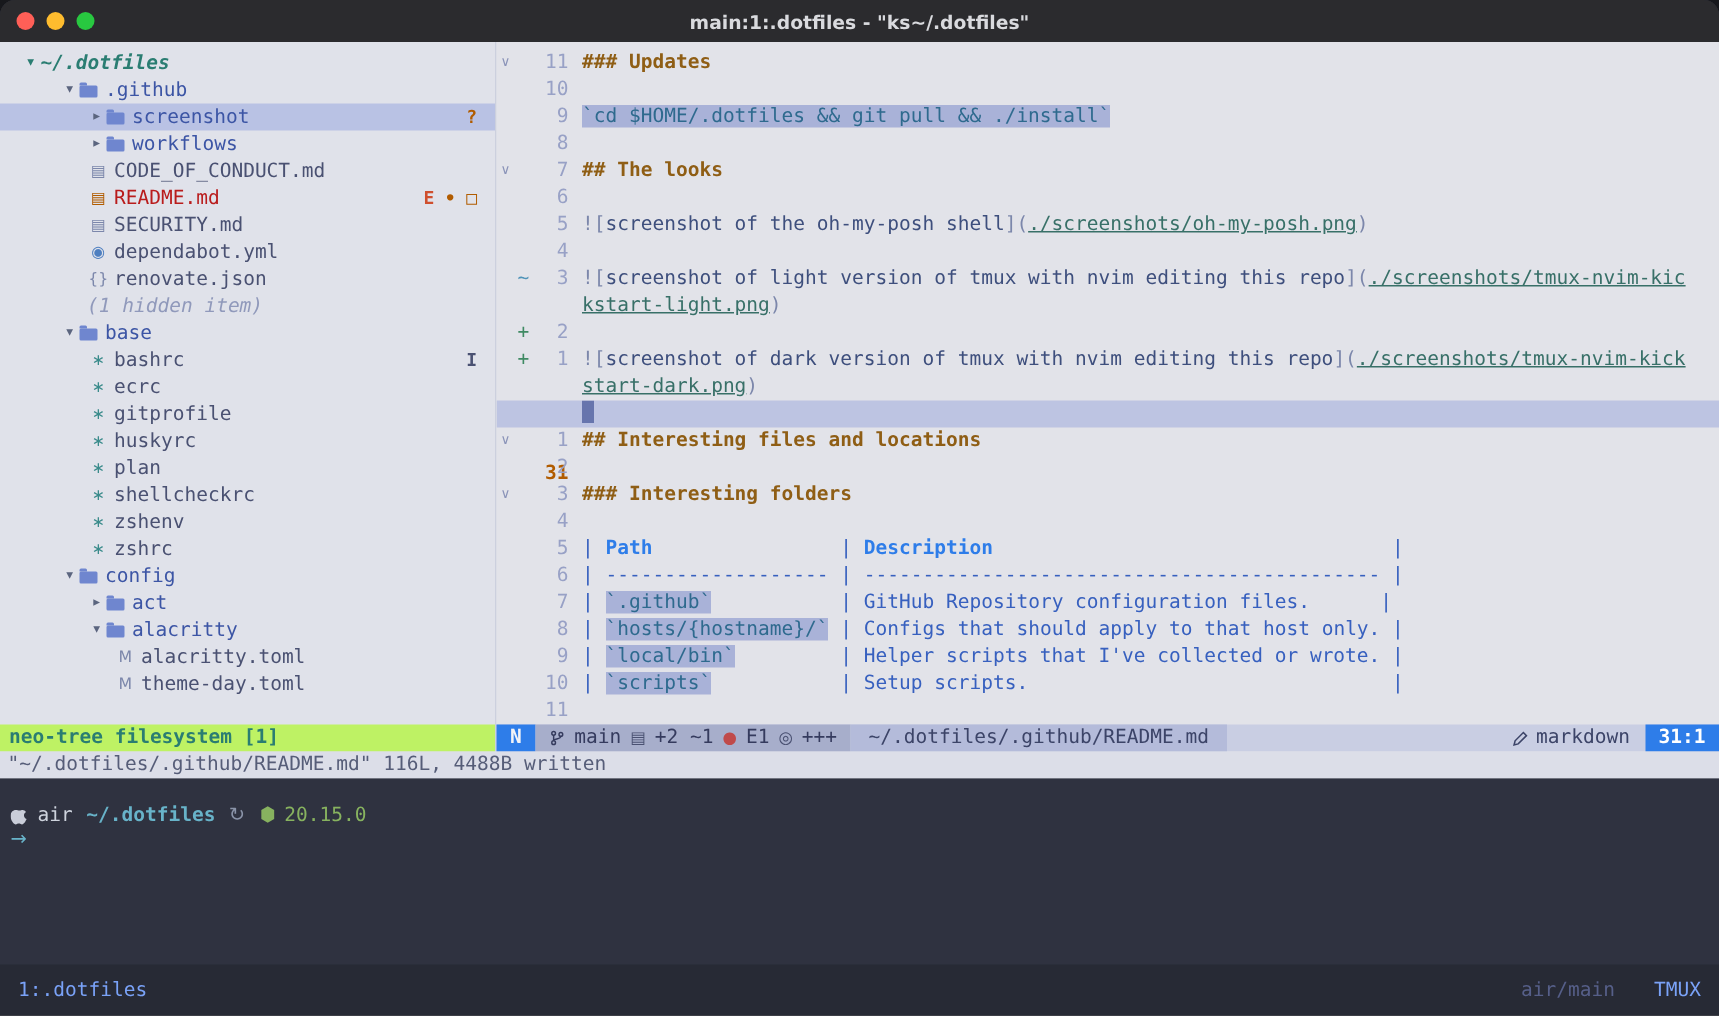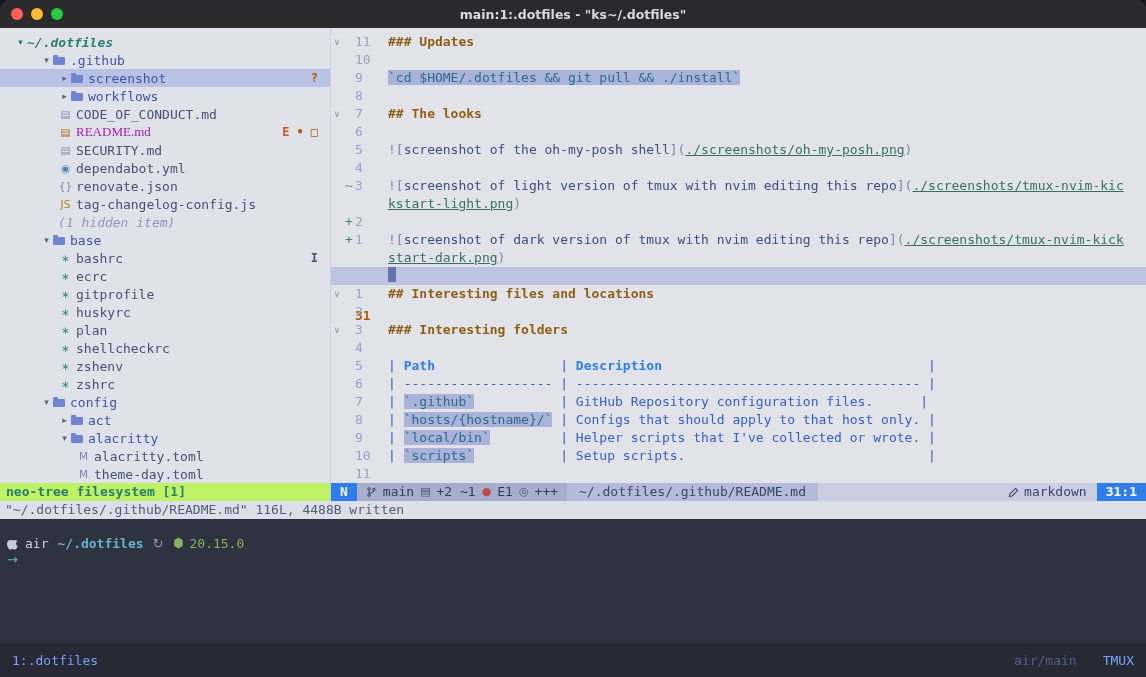--- a/index.html
+++ b/index.html
@@ -26,34 +26,34 @@
   .nt-arrow { width:13px; flex:0 0 auto; color:#5b657f; font-size:9px; text-align:center; font-family:"DejaVu Sans",sans-serif; }
   .nt-arrow.root-arrow { color:#2a7d72; }
   .folder-icon { width:12px; height:8px; background:#6f86cf; border-radius:1px; position:relative; margin:2px 5px 0 0; flex:0 0 auto; }
   .folder-icon::before { content:""; position:absolute; top:-2px; left:0; width:5px; height:2px; background:inherit; border-radius:1px 1px 0 0; }
   .file-icon { width:15px; flex:0 0 auto; margin-right:3px; text-align:center; color:#7c87ab;
                font-family:"DejaVu Sans",sans-serif; font-size:10.5px; }
   .nt-label { flex:0 1 auto; overflow:hidden; }
   .lbl-root { color:#2a7d72; font-weight:bold; font-style:italic; }
   .lbl-folder { color:#3c55a5; }
   .lbl-file { color:#4a5172; }
-  .lbl-readme { color:#a21caf;font-family:Liberation Serif, serif; }
+  .lbl-readme { color:#b91c1c; }
   .lbl-hidden { color:#9099bb; font-style:italic; }
   .nt-badges { margin-left:auto; margin-right:12px; display:flex; gap:7px; font-weight:bold; font-size:12px; }
   .nt-status { height:18px; flex:0 0 auto; background:#bef264; color:#2a7d72; font-weight:bold;
                font-size:13px; line-height:18px; padding-left:6px; }
 
   .editor { flex:1; min-width:0; display:flex; flex-direction:column; background:#e2e3e9; }
   .ed-lines { flex:1; padding-top:5px; overflow:hidden; }
   .ed-row { height:18px; display:flex; white-space:pre; font-size:13px; line-height:18px; }
   .ed-row.cur { background:#bdc4e2; }
   .fold { width:12px; flex:0 0 auto; text-align:center; color:#8a93b8; font-size:9px; font-family:"DejaVu Sans",sans-serif; }
   .sign { width:12px; flex:0 0 auto; text-align:center; }
   .sign.plus { color:#3f8a63; } .sign.tilde { color:#4f93b8; }
-  .num { width:24px; flex:0 0 auto; margin-right:9px; color:#98a1c6; }
+  .num { width:24px; flex:0 0 auto; text-align:right; margin-right:9px; color:#98a1c6; }
   .ed-row.cur .num { color:#b15c00; font-weight:bold;margin-top:40px; }
   .ed-text { flex:1; min-width:0; overflow:hidden; }
   .cursor-block { display:inline-block; width:8px; height:15px; background:#6775ad; vertical-align:-2px; }
   .md-h { color:#8f5e15; font-weight:bold; }
   .md-code { color:#2e6a8e; background:#a9b2d8; }
   .md-punct { color:#7c87ab; }
   .md-alt { color:#3e4f7d; }
   .md-link { color:#387068; text-decoration:underline; }
   .md-th { color:#2e7de9; font-weight:bold; }
   .md-txt { color:#3760bf; }
@@ -107,21 +107,20 @@
         <div class="nt-list" id="nt-list">
             <div class="nt-row" style="padding-left: 14px;"><span class="nt-arrow root-arrow">▾</span><span class="nt-label lbl-root">~/.dotfiles</span></div>
             <div class="nt-row" style="padding-left: 40px;"><span class="nt-arrow">▾</span><span class="folder-icon"></span><span class="nt-label lbl-folder">.github</span></div>
             <div class="nt-row sel" style="padding-left: 58px;"><span class="nt-arrow">▸</span><span class="folder-icon"></span><span class="nt-label lbl-folder">screenshot</span><span class="nt-badges"><span style="color: rgb(177, 92, 0);">?</span></span></div>
             <div class="nt-row" style="padding-left: 58px;"><span class="nt-arrow">▸</span><span class="folder-icon"></span><span class="nt-label lbl-folder">workflows</span></div>
             <div class="nt-row" style="padding-left: 58px;"><span class="file-icon">▤</span><span class="nt-label lbl-file">CODE_OF_CONDUCT.md</span></div>
             <div class="nt-row" style="padding-left: 58px;"><span class="file-icon" style="color: rgb(177, 92, 0);">▤</span><span class="nt-label lbl-readme">README.md</span><span class="nt-badges"><span style="color: rgb(207, 79, 46);">E</span><span style="color: rgb(177, 92, 0);">•</span><span style="color: rgb(177, 92, 0);">□</span></span></div>
             <div class="nt-row" style="padding-left: 58px;"><span class="file-icon">▤</span><span class="nt-label lbl-file">SECURITY.md</span></div>
             <div class="nt-row" style="padding-left: 58px;"><span class="file-icon" style="color: rgb(78, 127, 192);">◉</span><span class="nt-label lbl-file">dependabot.yml</span></div>
             <div class="nt-row" style="padding-left: 58px;"><span class="file-icon">{}</span><span class="nt-label lbl-file">renovate.json</span></div>
-            <div class="nt-row" style="padding-left: 58px;"><span class="file-icon" style="color: rgb(169, 135, 33);">JS</span><span class="nt-label lbl-file">tag-changelog-config.js</span></div>
             <div class="nt-row" style="padding-left: 58px;"><span class="nt-label lbl-hidden">(1 hidden item)</span></div>
             <div class="nt-row" style="padding-left: 40px;"><span class="nt-arrow">▾</span><span class="folder-icon"></span><span class="nt-label lbl-folder">base</span></div>
             <div class="nt-row" style="padding-left: 58px;"><span class="file-icon" style="color: rgb(58, 139, 139);">∗</span><span class="nt-label lbl-file">bashrc</span><span class="nt-badges"><span style="color: rgb(74, 81, 114);">I</span></span></div>
             <div class="nt-row" style="padding-left: 58px;"><span class="file-icon" style="color: rgb(58, 139, 139);">∗</span><span class="nt-label lbl-file">ecrc</span></div>
             <div class="nt-row" style="padding-left: 58px;"><span class="file-icon" style="color: rgb(58, 139, 139);">∗</span><span class="nt-label lbl-file">gitprofile</span></div>
             <div class="nt-row" style="padding-left: 58px;"><span class="file-icon" style="color: rgb(58, 139, 139);">∗</span><span class="nt-label lbl-file">huskyrc</span></div>
             <div class="nt-row" style="padding-left: 58px;"><span class="file-icon" style="color: rgb(58, 139, 139);">∗</span><span class="nt-label lbl-file">plan</span></div>
             <div class="nt-row" style="padding-left: 58px;"><span class="file-icon" style="color: rgb(58, 139, 139);">∗</span><span class="nt-label lbl-file">shellcheckrc</span></div>
             <div class="nt-row" style="padding-left: 58px;"><span class="file-icon" style="color: rgb(58, 139, 139);">∗</span><span class="nt-label lbl-file">zshenv</span></div>
             <div class="nt-row" style="padding-left: 58px;"><span class="file-icon" style="color: rgb(58, 139, 139);">∗</span><span class="nt-label lbl-file">zshrc</span></div>

